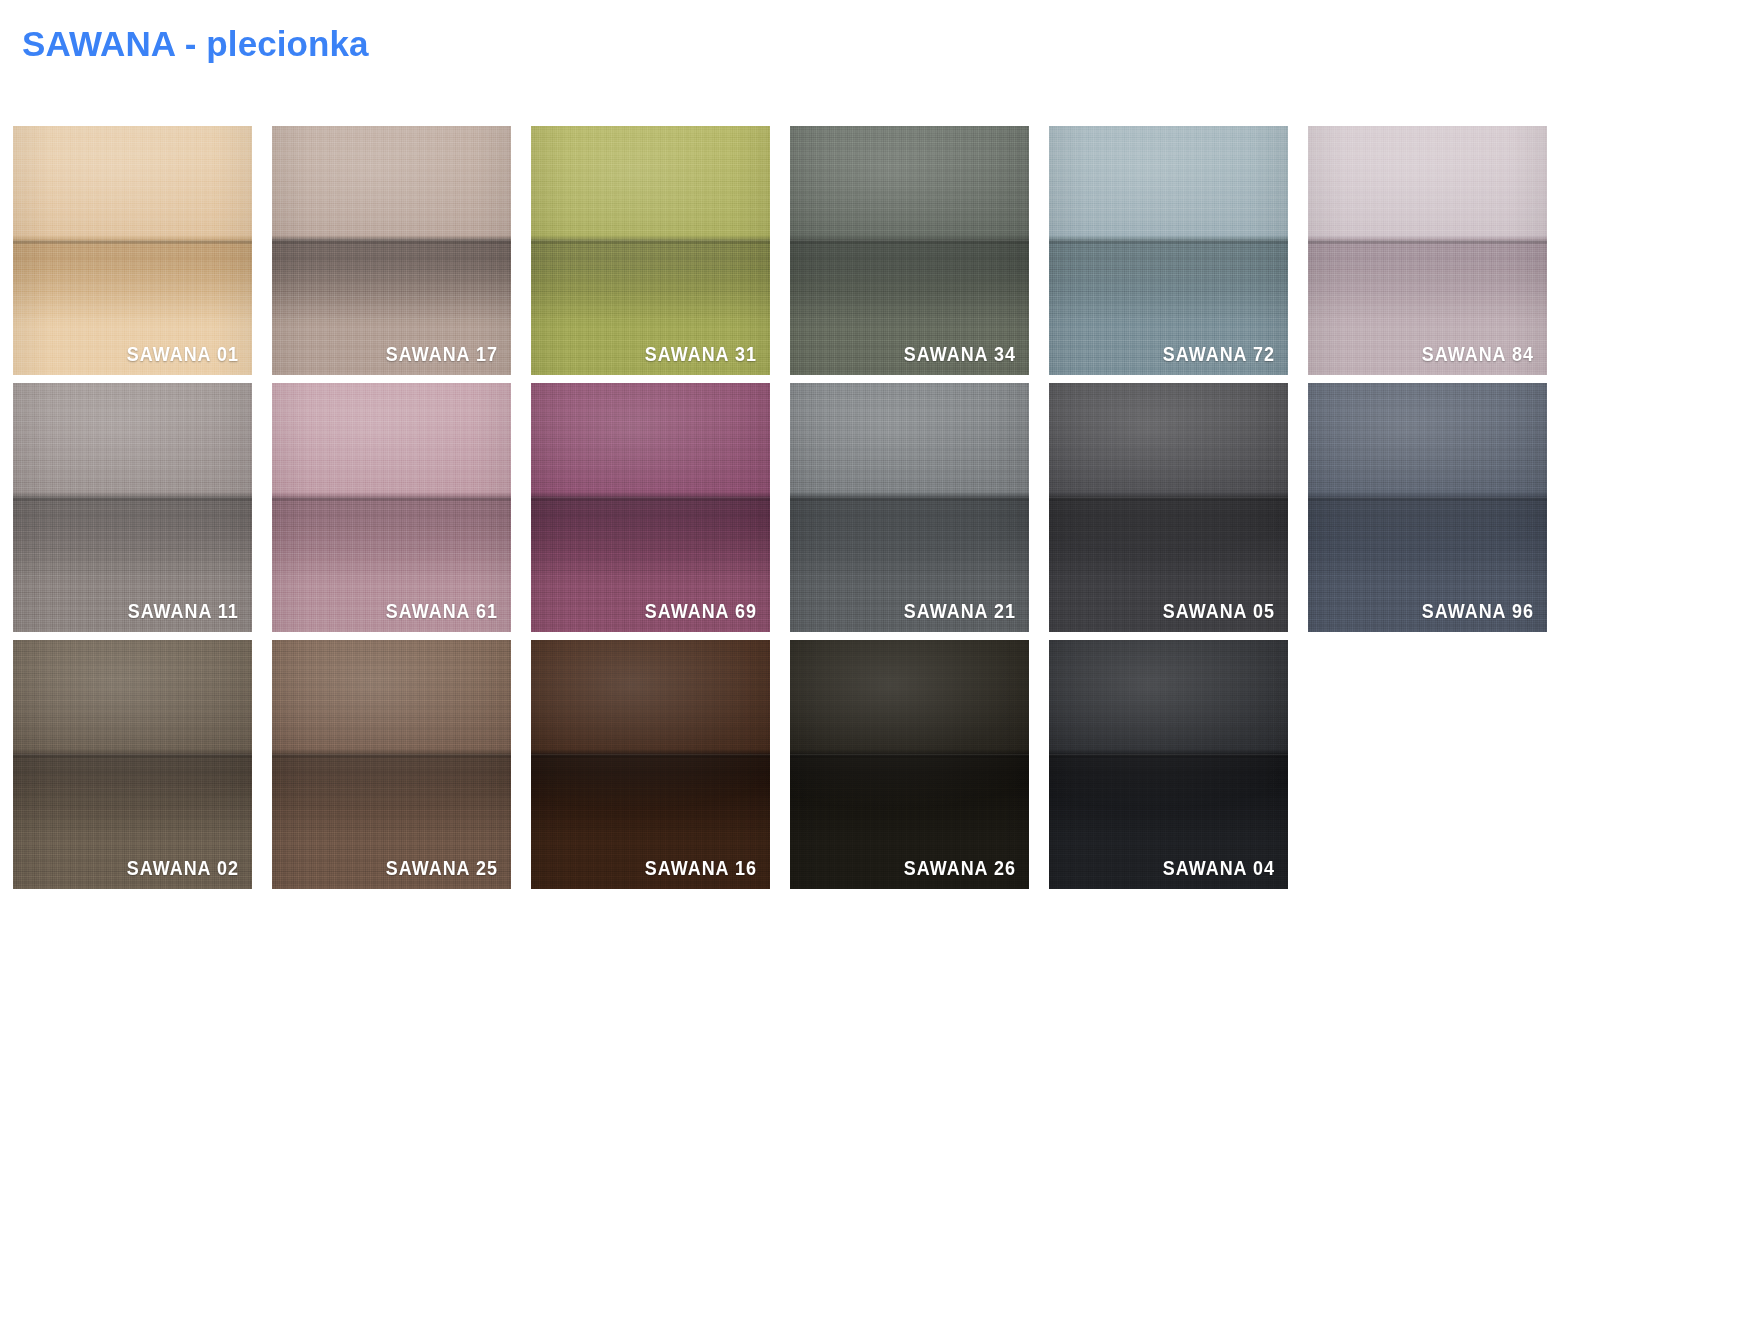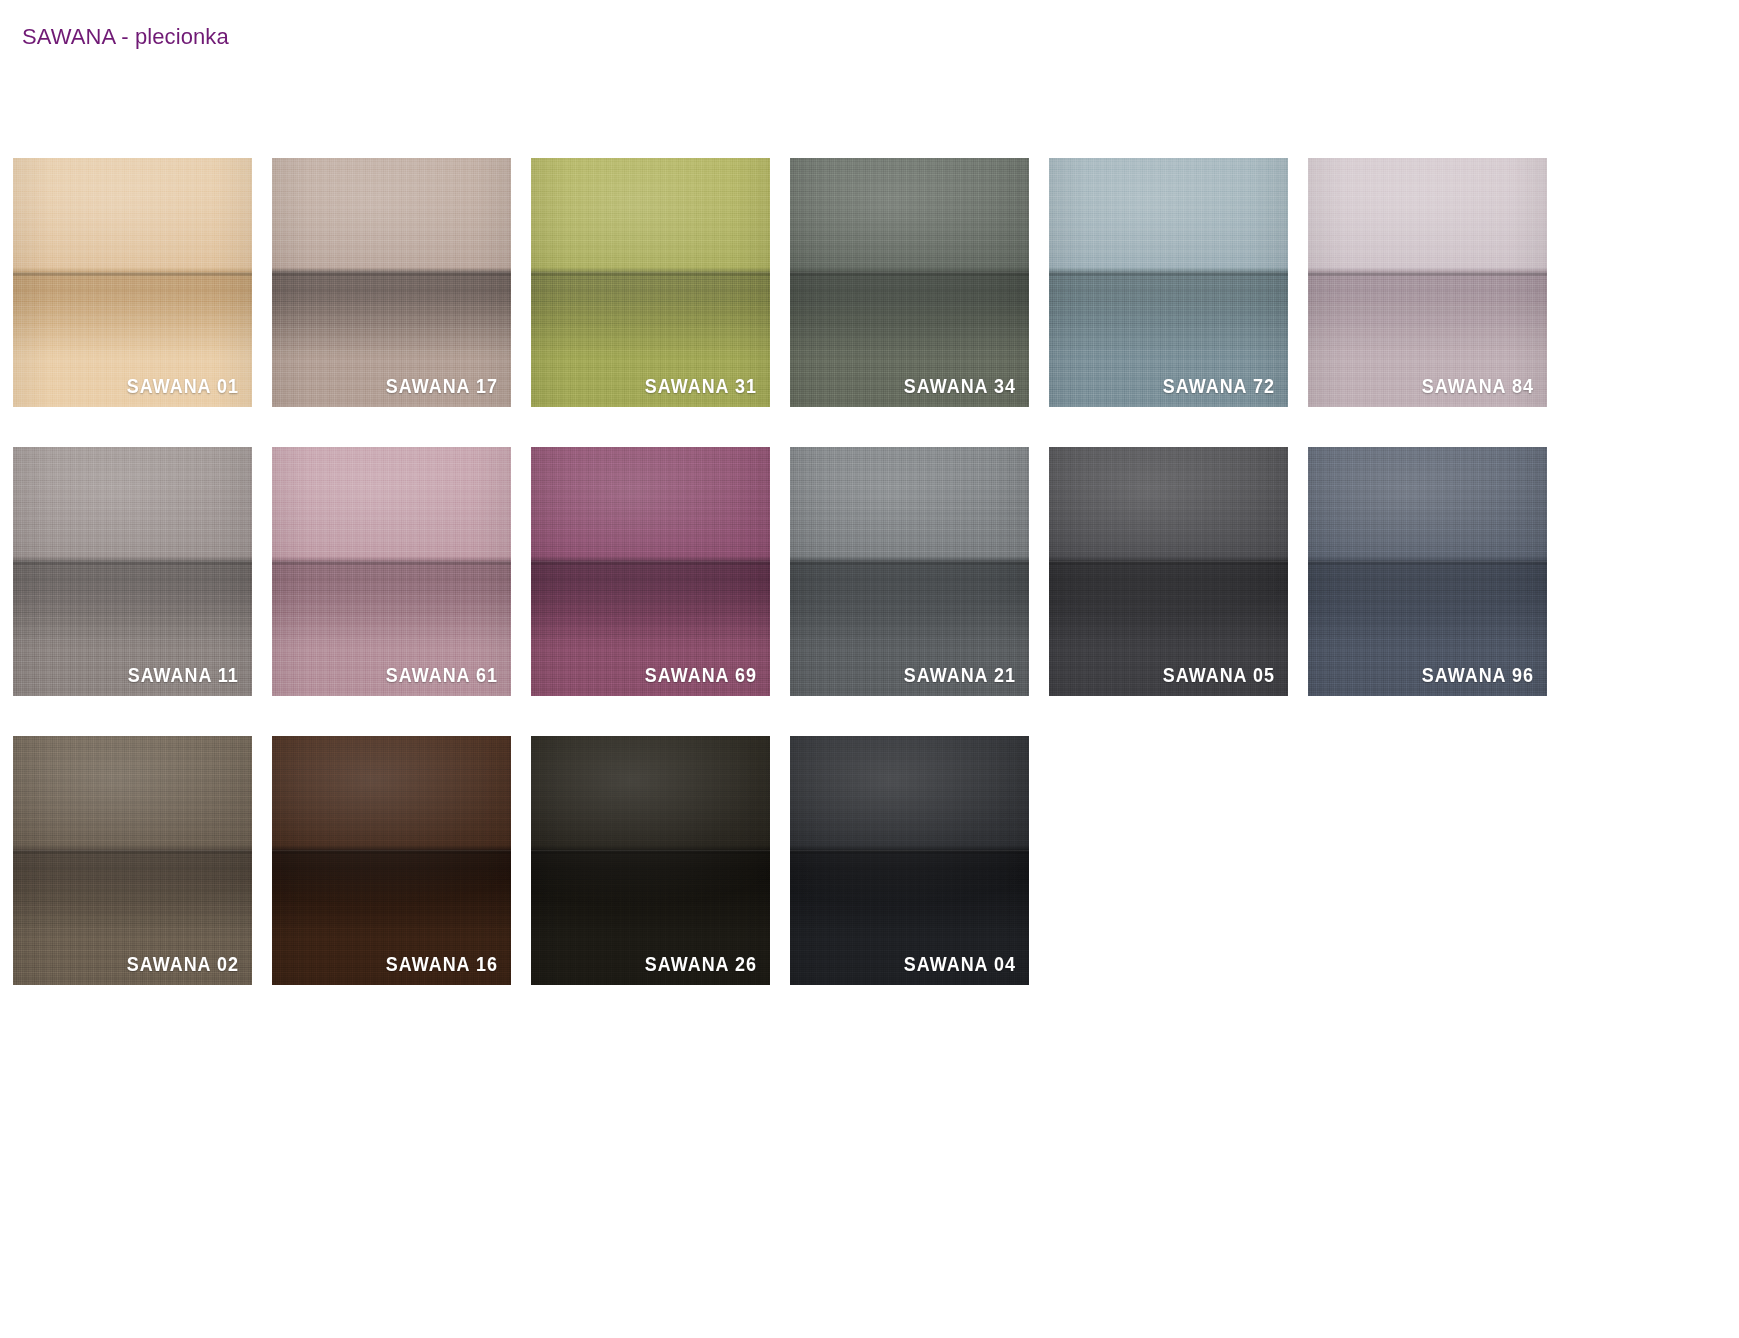--- a/index.html
+++ b/index.html
@@ -21,23 +21,23 @@
     width: 1739px;
     height: 1338px;
     background: #ffffff;
     box-sizing: border-box;
   }
 
   #page-title {
     position: absolute;
     left: 22px;
     top: 24px;
-    font-size: 22px;
-    font-weight: normal;
-    color: #701a75;
+    font-size: 35px;
+    font-weight: bold;
+    color: #3b82f6;
     letter-spacing: 0.1px;
     white-space: nowrap;
   }
 
   #swatch-grid {
     position: absolute;
     left: 13px;
     top: 126px;
     width: 1714px;
     display: grid;
@@ -47,21 +47,20 @@
     justify-content: start;
   }
 
   .swatch {
     position: relative;
     width: 239px;
     height: 249px;
     overflow: hidden;
     background: #999;
     isolation: isolate;
-    margin-top: 32px;
   }
 
   
   .swatch .tone {
     position: absolute;
     inset: 0;
     z-index: 0;
   }
 
   
@@ -277,20 +276,28 @@
       </div>
       <div class="swatch">
         <div class="tone" style="background: linear-gradient(rgb(110, 98, 83) 0%, rgb(110, 98, 83) 12%, rgb(100, 88, 74) 44%, rgb(74, 64, 54) 46%, rgb(74, 64, 54) 53%, rgb(107, 95, 80) 80%, rgb(107, 95, 80) 100%);"></div>
         <div class="weave"></div>
         <div class="slub"></div>
         <div class="sheen"></div>
         <div class="fold" style="top: calc(46% - 1px);"></div>
         <div class="label">SAWANA 02</div>
       </div>
       <div class="swatch">
+        <div class="tone" style="background: linear-gradient(rgb(124, 99, 82) 0%, rgb(124, 99, 82) 12%, rgb(114, 89, 74) 44%, rgb(78, 60, 49) 46%, rgb(78, 60, 49) 53%, rgb(110, 86, 71) 80%, rgb(110, 86, 71) 100%);"></div>
+        <div class="weave"></div>
+        <div class="slub"></div>
+        <div class="sheen"></div>
+        <div class="fold" style="top: calc(46% - 1px);"></div>
+        <div class="label">SAWANA 25</div>
+      </div>
+      <div class="swatch">
         <div class="tone" style="background: linear-gradient(rgb(69, 41, 26) 0%, rgb(69, 41, 26) 12%, rgb(62, 36, 22) 44%, rgb(30, 16, 9) 46%, rgb(30, 16, 9) 53%, rgb(58, 34, 20) 80%, rgb(58, 34, 20) 100%);"></div>
         <div class="weave"></div>
         <div class="slub"></div>
         <div class="sheen"></div>
         <div class="fold" style="top: calc(46% - 1px);"></div>
         <div class="label">SAWANA 16</div>
       </div>
       <div class="swatch">
         <div class="tone" style="background: linear-gradient(rgb(36, 33, 25) 0%, rgb(36, 33, 25) 12%, rgb(31, 28, 21) 44%, rgb(16, 14, 10) 46%, rgb(16, 14, 10) 53%, rgb(28, 26, 20) 80%, rgb(28, 26, 20) 100%);"></div>
         <div class="weave"></div>

